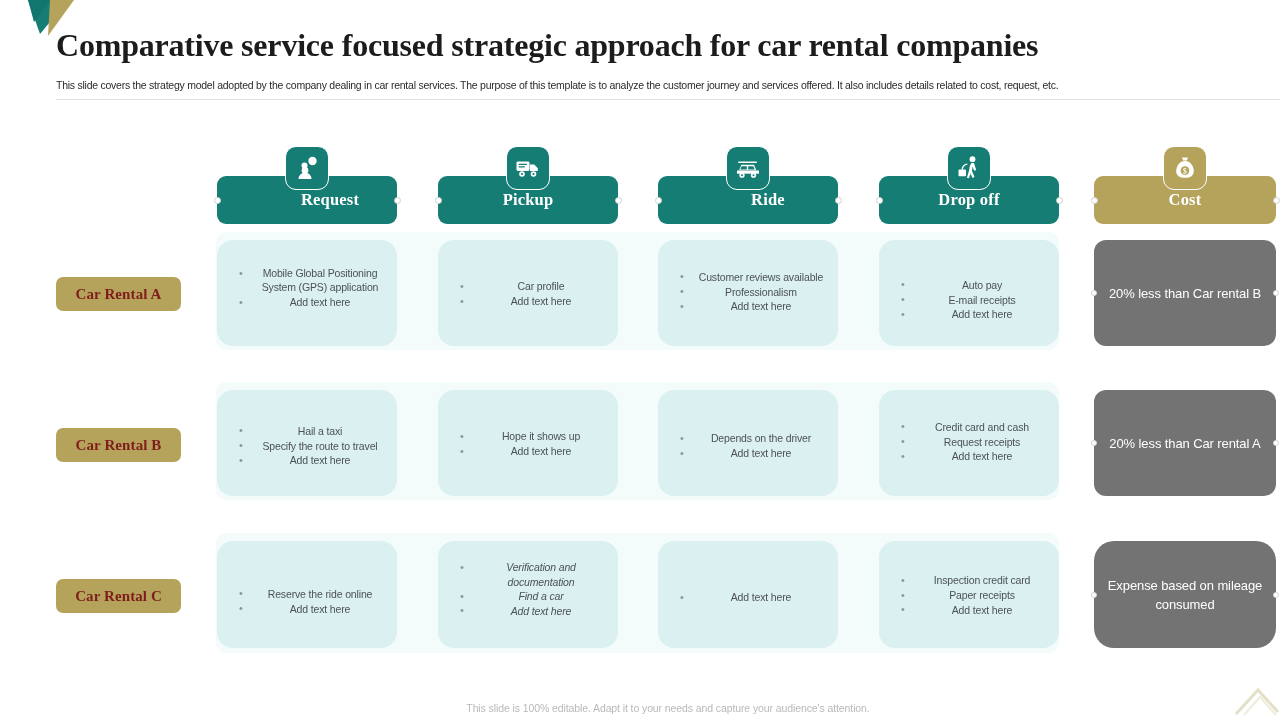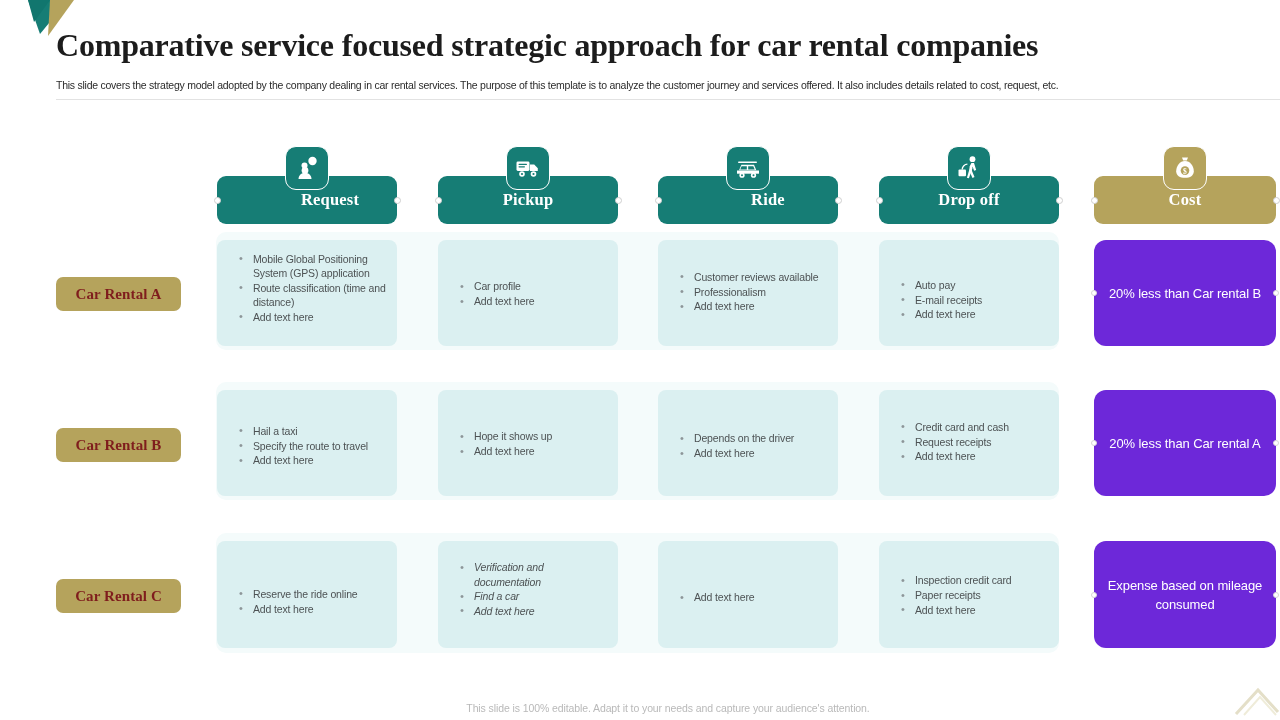--- a/index.html
+++ b/index.html
@@ -125,24 +125,25 @@
   
   .row-band {
     position: absolute;
     left: 188px;
     width: 843px;
     border-radius: 10px;
     background: #f4fbfb;
   }
   .cell {
     position: absolute;
-    border-radius: 8px;
+    border-radius: 16px;
     background: #dbf0f1;
     display: flex;
     align-items: center;
+    text-align: center;
   }
   .cell ul {
     list-style: none;
     padding: 0 10px 0 22px;
     width: 100%;
   }
   .cell li {
     position: relative;
     font-size: 10.5px;
     line-height: 14.2px;
@@ -156,21 +157,21 @@
     position: absolute;
     left: 0;
     top: -0.5px;
     color: #8d9699;
     font-size: 11px;
   }
 
   .cost-cell {
     position: absolute;
     border-radius: 12px;
-    background: #6d28d9;
+    background: #737373;
     color: #ffffff;
     font-size: 13px;
     line-height: 19px;
     display: flex;
     align-items: center;
     justify-content: center;
     text-align: center;
     letter-spacing: -0.1px;
   }
   .cost-dot {
@@ -296,21 +297,20 @@
         <span>Cost</span>
         <span class="head-dot l"></span>
         <span class="head-dot r"></span>
       </div>
       <div class="row-label" style="top: 277px;">
         <span>Car Rental A</span>
       </div>
       <div class="cell" style="left: 189px; top: 240px; width: 180px; height: 106px;">
         <ul style="transform: translateY(-5px);">
           <li>Mobile Global Positioning System (GPS) application</li>
-          <li>Route classification (time and distance)</li>
           <li>Add text here</li>
         </ul>
       </div>
       <div class="cell" style="left: 410px; top: 240px; width: 180px; height: 106px;">
         <ul style="transform: translateY(1px);">
           <li>Car profile</li>
           <li>Add text here</li>
         </ul>
       </div>
       <div class="cell" style="left: 630px; top: 240px; width: 180px; height: 106px;">
@@ -387,21 +387,21 @@
           <li>Add text here</li>
         </ul>
       </div>
       <div class="cell" style="left: 851px; top: 541px; width: 180px; height: 107px;">
         <ul style="transform: translateY(1px);">
           <li>Inspection credit card</li>
           <li>Paper receipts</li>
           <li>Add text here</li>
         </ul>
       </div>
-      <div class="cost-cell" style="left: 1066px; top: 541px; width: 182px; height: 107px;">
+      <div class="cost-cell" style="left: 1066px; top: 541px; width: 182px; height: 107px; border-radius: 20px;">
         <span>Expense based on mileage consumed</span>
         <span class="cost-dot l"></span>
         <span class="cost-dot r"></span>
       </div>
     </div>
 
   <div class="footer">This slide is 100% editable. Adapt it to your needs and capture your audience's attention.</div>
 </div>
 
 </body></html>

